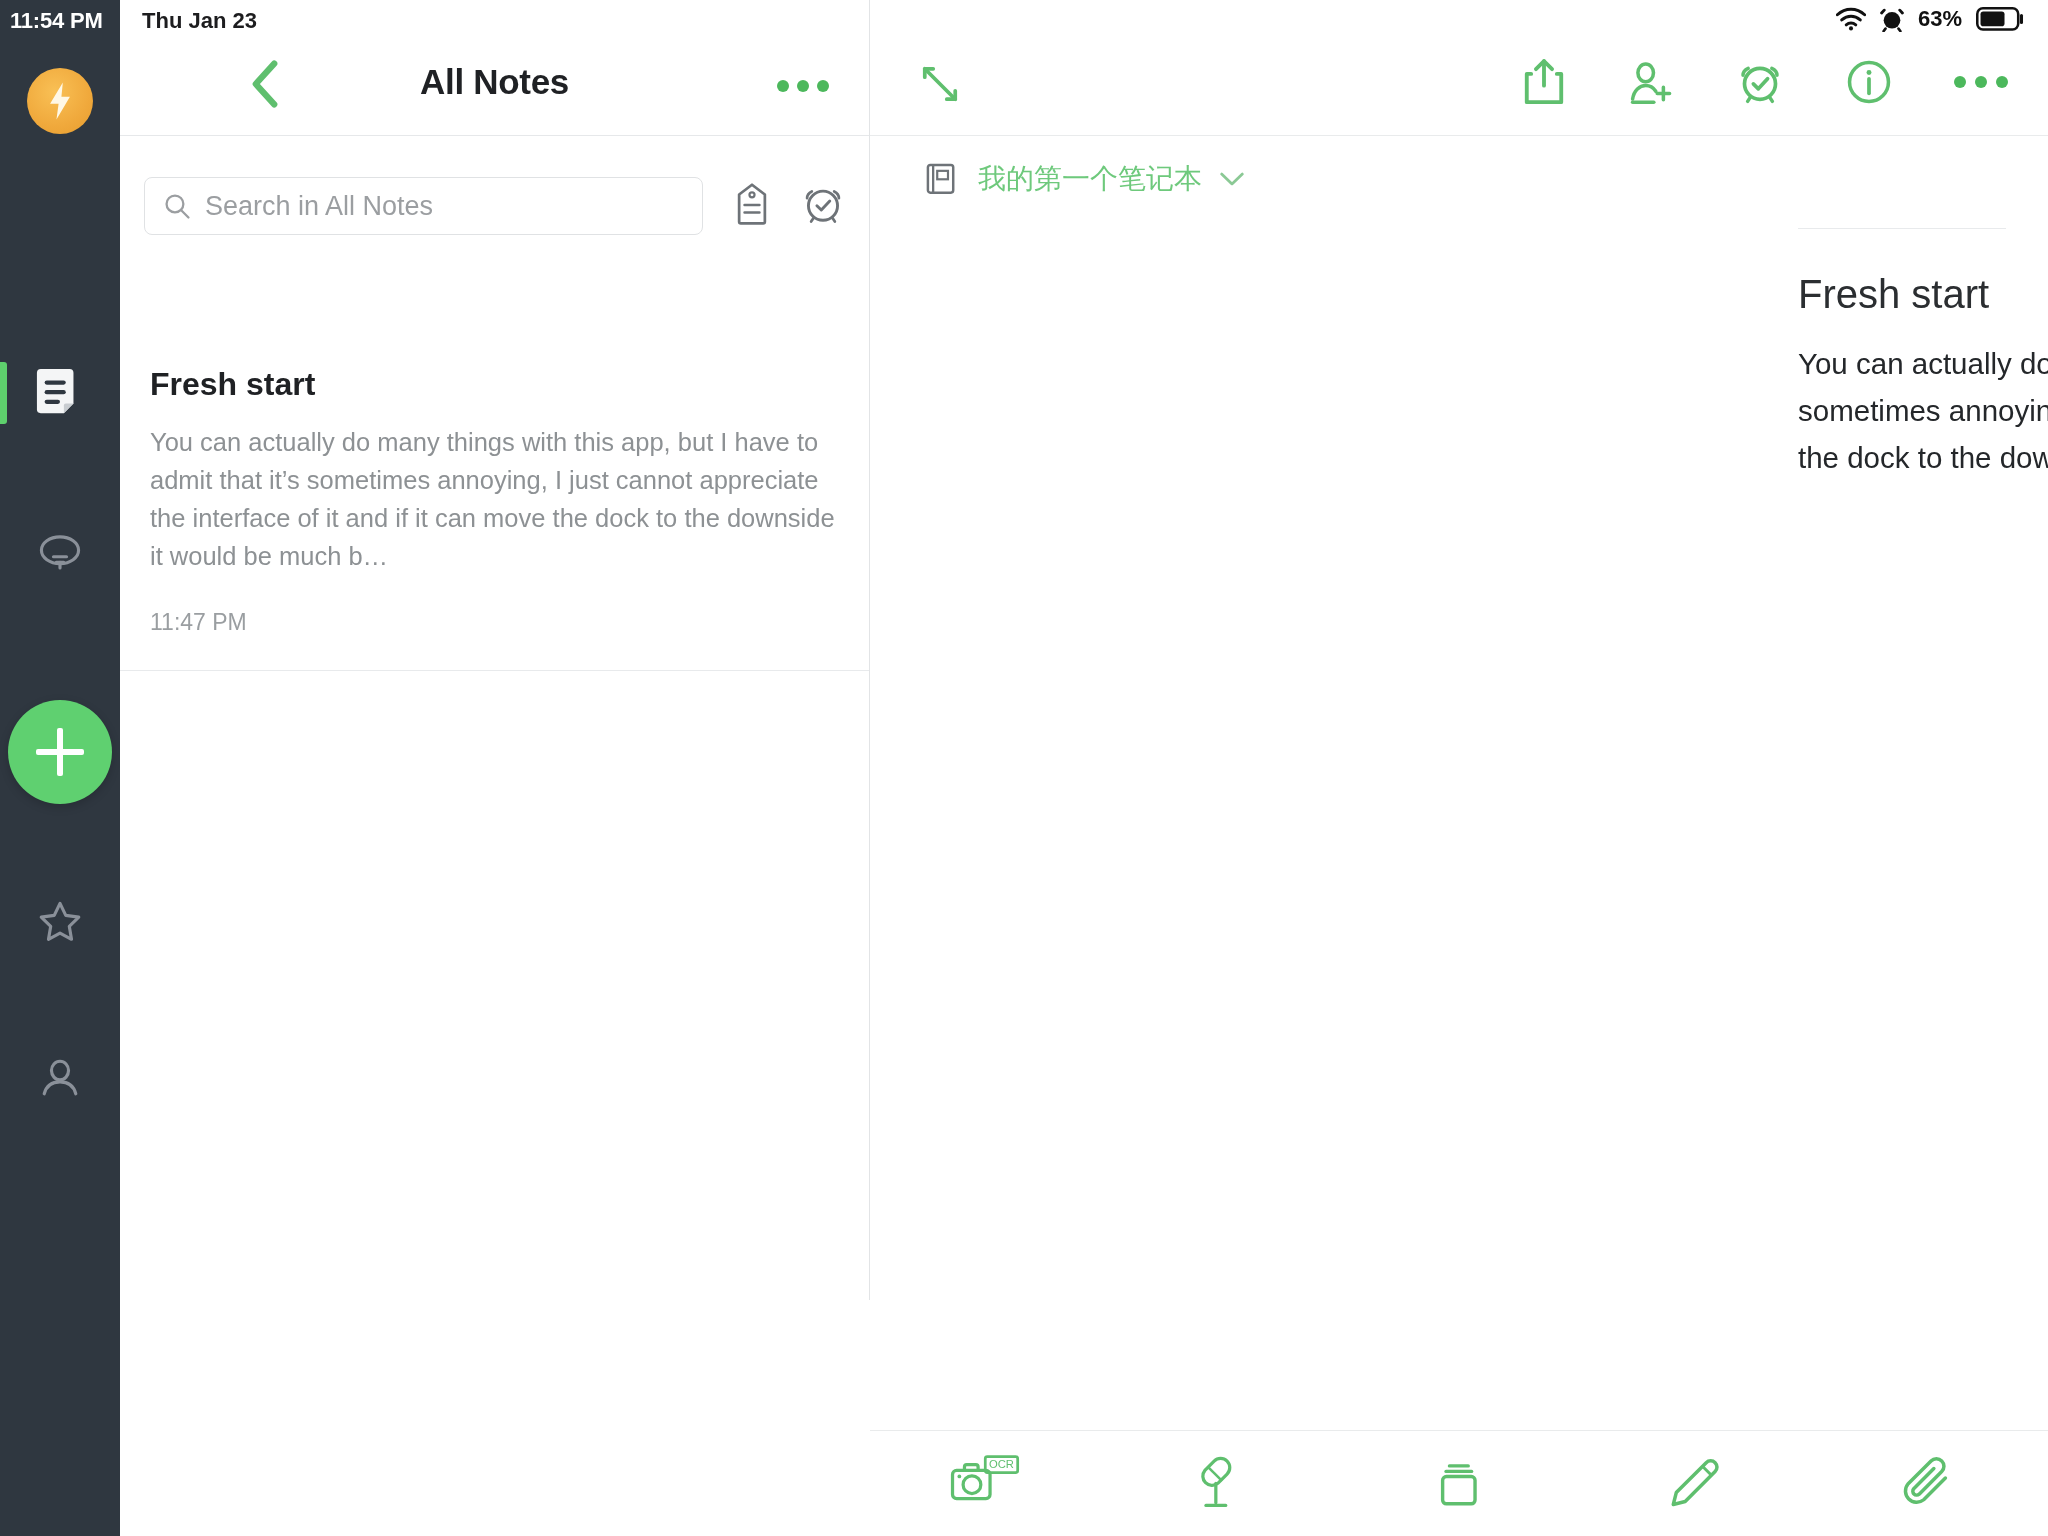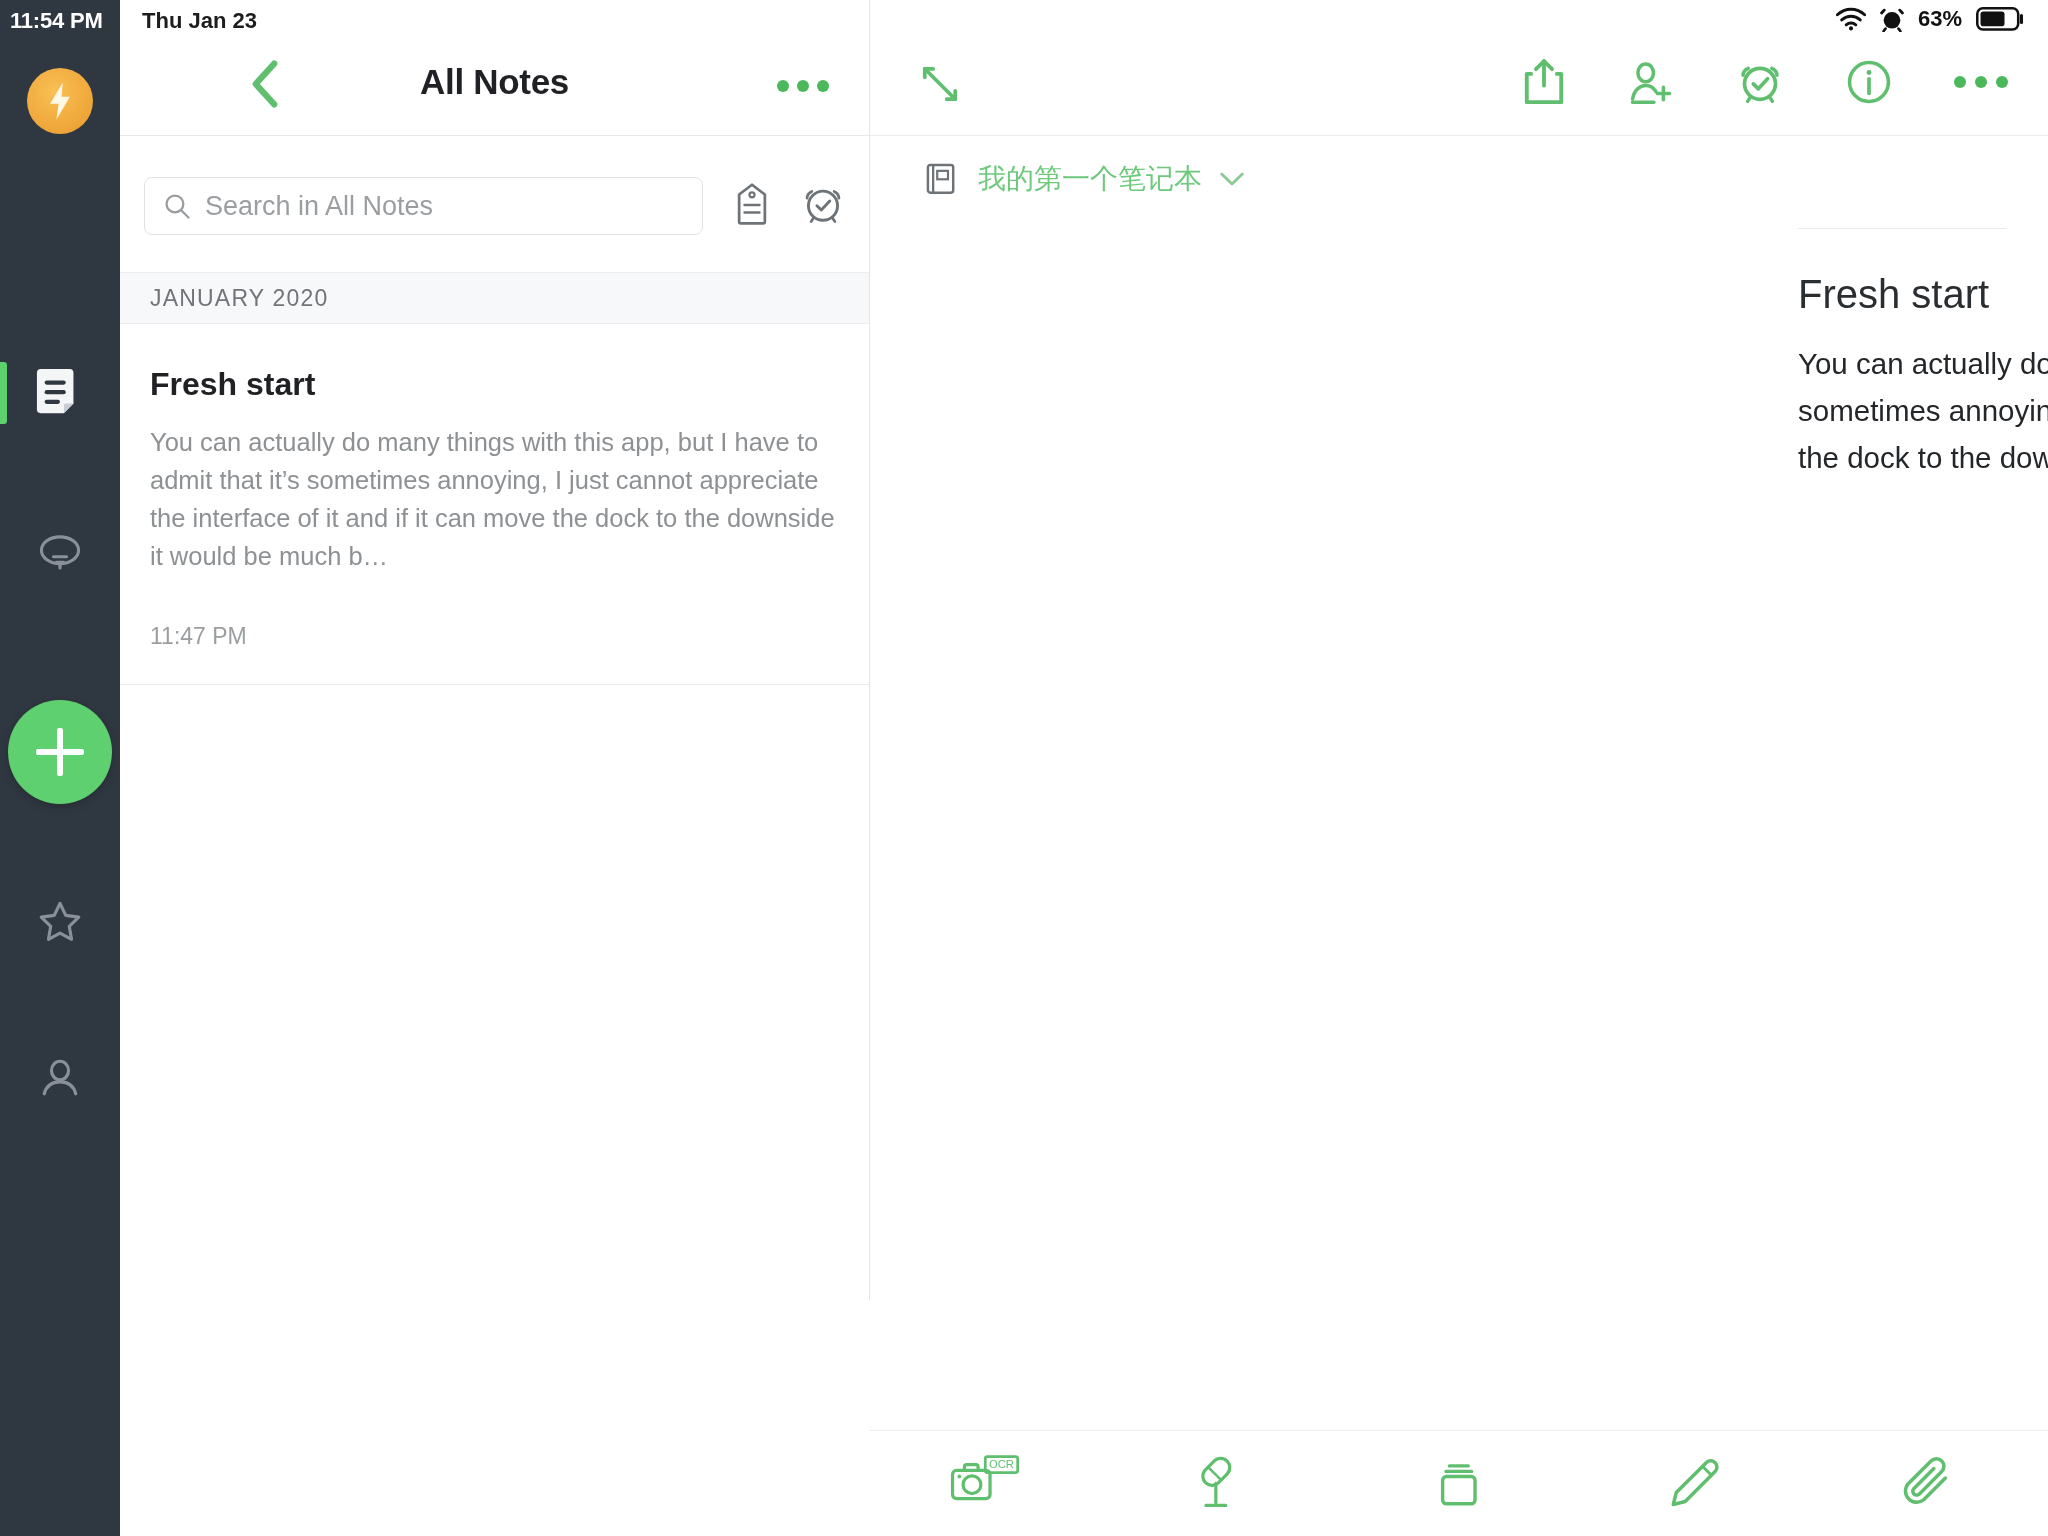--- a/index.html
+++ b/index.html
@@ -107,21 +107,21 @@
     border-bottom:1px solid #e8eaec;
     cursor:pointer;
   }
   .note-item .n-title {
     font-size:32px; font-weight:700; color:#1f2124; margin-bottom:20px;
   }
   .note-item .n-snippet {
     font-size:25.5px; line-height:38px; color:#8d9194;
   }
   .note-item .n-time {
-    margin-top:48px; font-size:23px; color:#9a9ea1;
+    margin-top:34px; font-size:23px; color:#9a9ea1;
   }
 
   
   .editor {
     flex:1; height:1536px; position:relative; background:#ffffff;
   }
   .ed-topbar {
     position:absolute; top:44px; left:0; width:100%; height:92px;
     border-bottom:1px solid #e9ebec;
   }
@@ -271,23 +271,20 @@
         <svg width="44" height="44" viewBox="0 0 26 26">
           <circle cx="13" cy="14" r="8.6" fill="none" stroke="#6e7378" stroke-width="1.7"></circle>
           <path d="M9.4 14 l2.6 2.6 5-5.4" fill="none" stroke="#6e7378" stroke-width="1.7" stroke-linecap="round" stroke-linejoin="round"></path>
           <path d="M6.4 5.6 C4.6 6.5 3.6 8.2 3.6 9.6" fill="none" stroke="#6e7378" stroke-width="1.6" stroke-linecap="round"></path>
           <path d="M19.6 5.6 C21.4 6.5 22.4 8.2 22.4 9.6" fill="none" stroke="#6e7378" stroke-width="1.6" stroke-linecap="round"></path>
           <path d="M7.6 21 l-1.6 2.4 M18.4 21 l1.6 2.4" stroke="#6e7378" stroke-width="1.6" stroke-linecap="round"></path>
         </svg>
       </div>
     </div>
 
-    <div class="section-head">
-      <span>JANUARY 2020</span>
-    </div>
 
     <div class="note-item">
       <div class="n-title">Fresh start</div>
       <div class="n-snippet">You can actually do many things with this app, but I have to admit that it’s sometimes annoying, I just cannot appreciate the interface of it and if it can move the dock to the downside it would be much b…</div>
       <div class="n-time">11:47 PM</div>
     </div>
   </div>
 
   <div class="editor">
 

